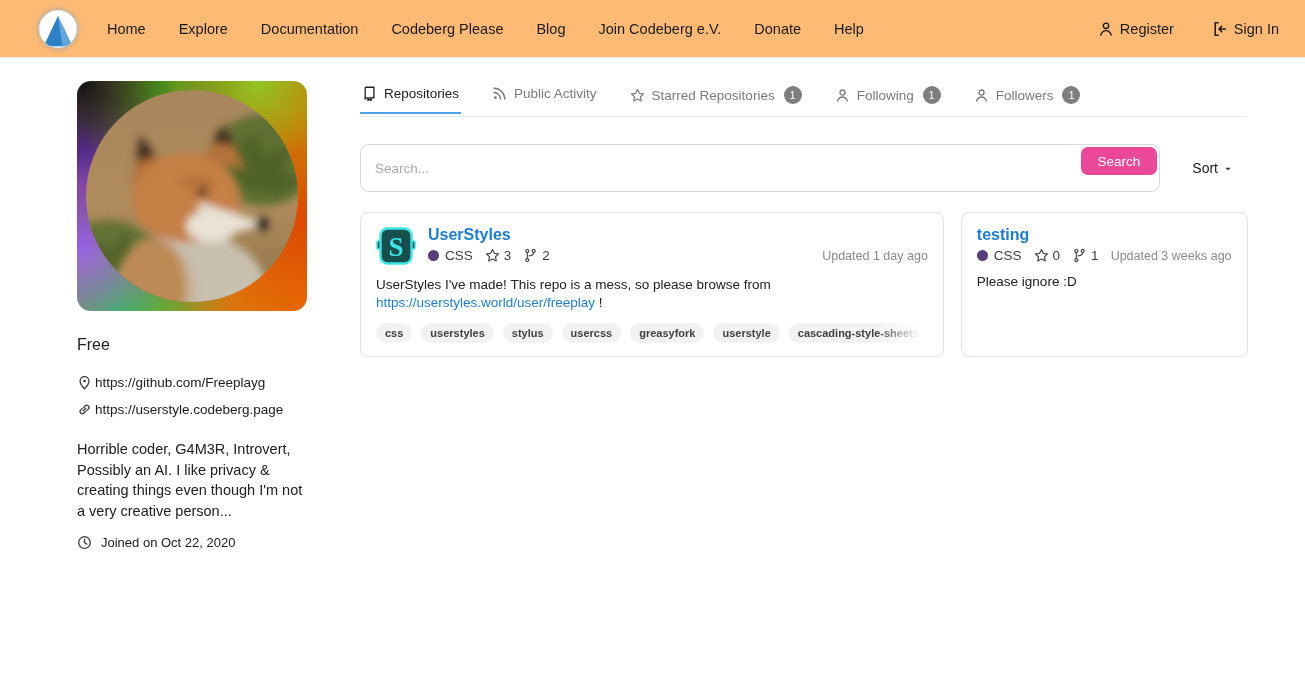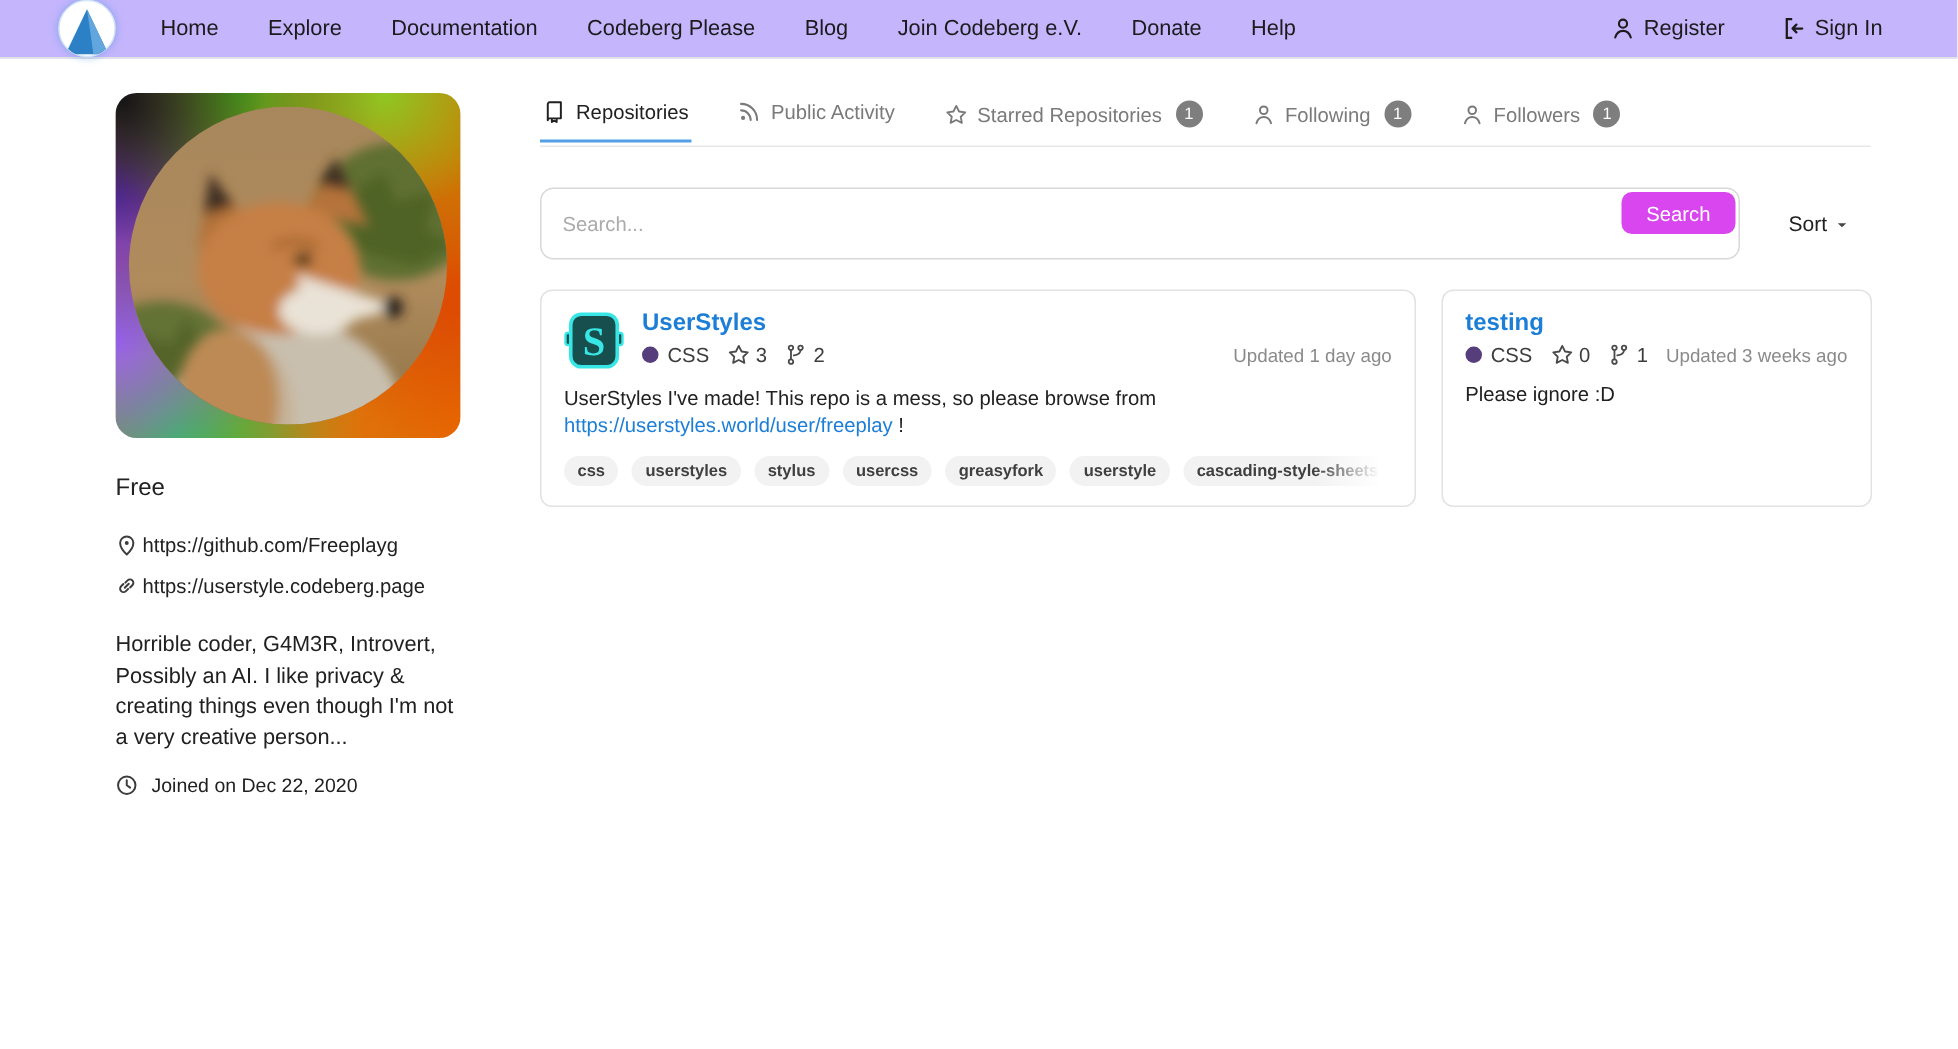--- a/index.html
+++ b/index.html
@@ -1,21 +1,21 @@
 <!DOCTYPE html>
 <html><head>
 <meta charset="utf-8">
 <style>
   * { margin:0; padding:0; box-sizing:border-box; }
   html,body { width:1305px; height:699px; background:#fff; overflow:hidden;
     font-family:"Liberation Sans", sans-serif; color:#212121; }
 
   
-  .navbar { height:39px; display:flex; align-items:center; padding:0 50px 0 37px;
-    border-bottom:1px solid #e3e3e3; background:#c4b5fd; }
+  .navbar { height:58px; display:flex; align-items:center; padding:0 26px 0 37px;
+    border-bottom:1px solid #e3e3e3; background:#fdba74; }
   .logo { width:42px; height:42px; margin-right:28px; filter:drop-shadow(0 0 3px rgba(80,150,220,.55)); cursor:pointer; }
   .nav-links { display:flex; align-items:center; }
   .nav-link { font-size:14.5px; color:#1b1b1b; text-decoration:none; margin-right:33px; cursor:pointer; white-space:nowrap; }
   .nav-right { margin-left:auto; display:flex; align-items:center; gap:38px; }
   .nav-auth { display:flex; align-items:center; gap:6px; font-size:14.5px; color:#1b1b1b; cursor:pointer; }
   .nav-auth svg { width:16px; height:16px; }
 
   
   .main { display:flex; padding:23px 58px 0 77px; gap:53px; }
   .profile-col { width:230px; flex-shrink:0; }
@@ -57,21 +57,21 @@
     font-size:11px; display:inline-flex; align-items:center; justify-content:center; margin-left:2px; }
 
   
   .search-row { margin-top:27px; display:flex; align-items:center; }
   .search-wrap { position:relative; flex:1; }
   .search-input { width:100%; height:48px; border:1px solid #d8d8d8; border-radius:9px;
     padding:0 88px 0 14px; font-size:13.5px; color:#212121; outline:none;
     font-family:"Liberation Sans", sans-serif; }
   .search-input::placeholder { color:#ababab; }
   .search-btn { position:absolute; right:3px; top:3px; height:28px; padding:0 17px;
-    background:#d946ef; color:#fff; border:none; border-radius:7px; font-size:13.5px;
+    background:#ec4899; color:#fff; border:none; border-radius:7px; font-size:13.5px;
     cursor:pointer; font-family:"Liberation Sans", sans-serif; }
   .sort-btn { margin-left:32px; margin-right:14px; display:flex; align-items:center; gap:5px;
     font-size:14px; color:#212121; cursor:pointer; background:none; border:none;
     font-family:"Liberation Sans", sans-serif; }
   .sort-btn svg { width:10px; height:10px; margin-top:2px; color:#444; }
 
   
   .cards { margin-top:20px; display:grid; grid-template-columns:1fr 1fr; gap:17px; }
   .card { border:1px solid #e2e2e2; border-radius:8px; background:#fff; padding:13px 15px; min-height:137px; }
   .card-head { display:flex; gap:12px; }
@@ -193,21 +193,21 @@
         <path d="M10.4 9.2L12 7.6a2.4 2.4 0 00-3.4-3.4L7 5.8"></path>
       </svg>
       <span>https://userstyle.codeberg.page</span>
     </div>
     <p class="bio">Horrible coder, G4M3R, Introvert, Possibly an AI. I like privacy &amp; creating things even though I'm not a very creative person...</p>
     <div class="joined">
       <svg viewBox="0 0 16 16" fill="none" stroke="currentColor" stroke-width="1.4">
         <circle cx="8" cy="8" r="6.2"></circle>
         <path d="M8 4.4V8l2.4 1.7" stroke-linecap="round" stroke-linejoin="round"></path>
       </svg>
-      <span>Joined on Dec 22, 2020</span>
+      <span>Joined on Oct 22, 2020</span>
     </div>
   </aside>
 
   <section class="content-col">
 
     <div class="tabs">
       <div class="tab active">
         <svg viewBox="0 0 16 16" fill="none" stroke="currentColor" stroke-width="1.4">
           <path d="M3.4 2.6a1.3 1.3 0 011.3-1.3h8v11.4H4.7a1.3 1.3 0 00-1.3 1.3z" stroke-linejoin="round"></path>
           <path d="M6.3 12.9v2.4l1.7-1 1.7 1v-2.4" stroke-linejoin="round"></path>

